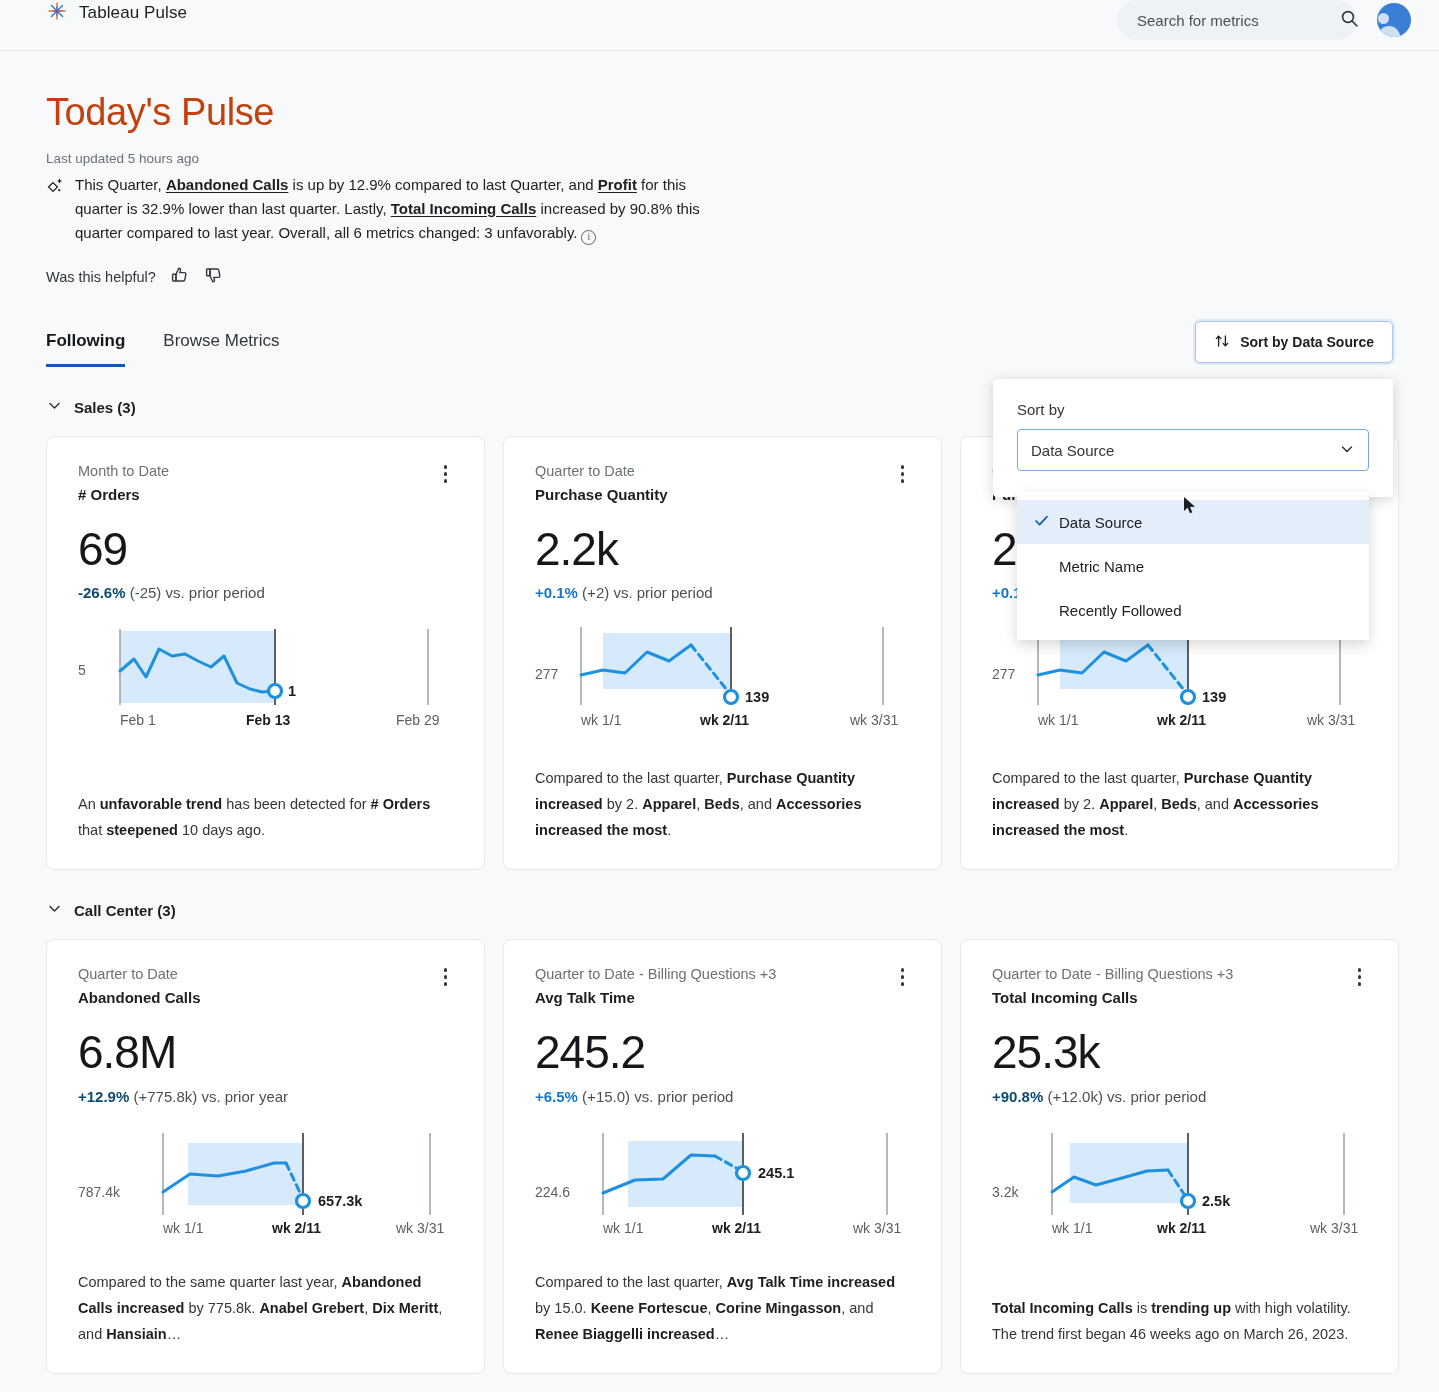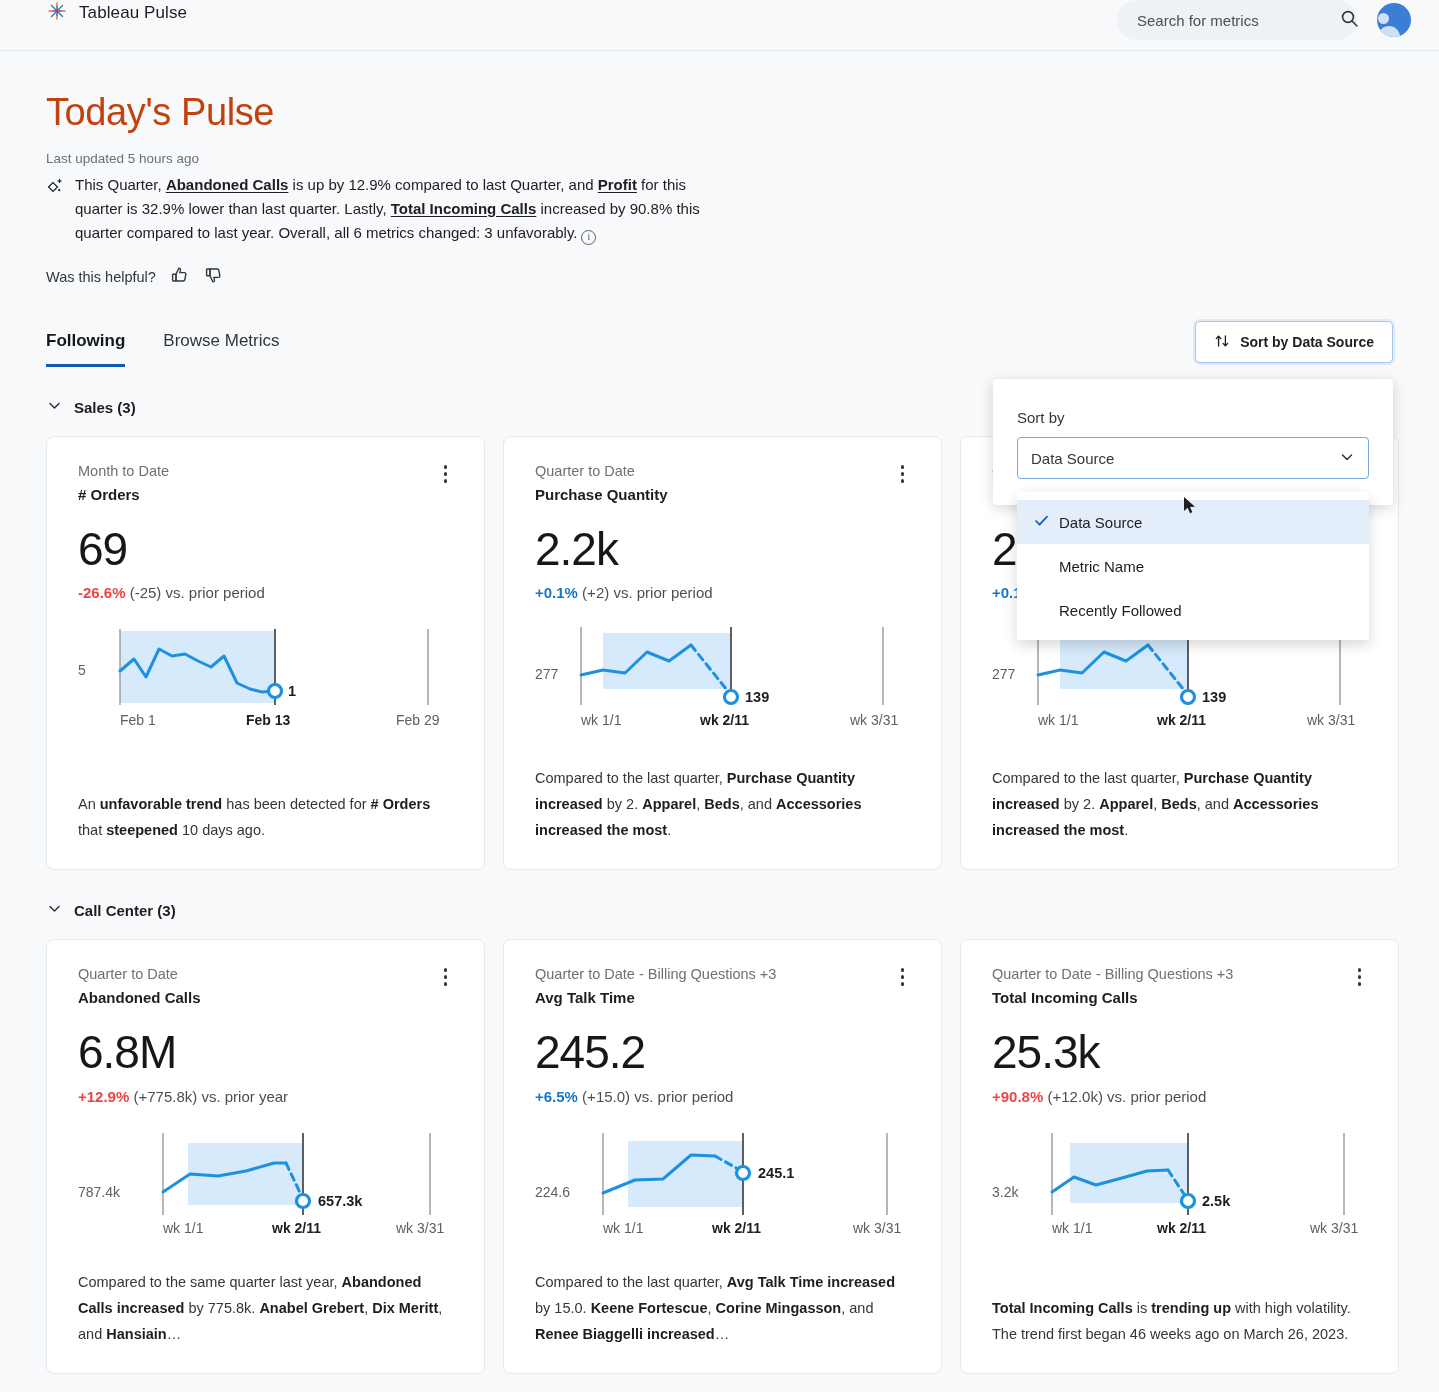--- a/index.html
+++ b/index.html
@@ -85,21 +85,21 @@
     background: #fff; border: 1px solid #a6c6ea; border-radius: 5px;
     font-size: 14px; font-weight: 700; color: #1c1e21; cursor: pointer;
     box-shadow: 0 0 0 2px rgba(166,198,234,.28);
   }
 
   
   .sort-popover {
     position: absolute; right: 0px; top: 48px;
     width: 400px; background: #fff;
     border-radius: 4px; box-shadow: 0 3px 14px rgba(0,0,0,.17);
-    padding: 30px 24px 26px 24px; z-index: 60;
+    padding: 22px 24px 26px 24px; z-index: 60;
   }
   .sort-popover .label { font-size: 15px; color: #32363b; margin-bottom: 11px; }
   .sort-select {
     height: 42px; border: 1.5px solid #7aa7dd; border-radius: 4px;
     display: flex; align-items: center; padding: 0 13px;
     font-size: 15px; color: #32363b; background: #fff; cursor: pointer;
   }
   .sort-select .chev { margin-left: auto; }
   .sort-menu {
     position: absolute; left: 24px; right: 24px; top: 113px;
@@ -124,21 +124,21 @@
     display: flex; flex-direction: column;
   }
   .card-head { display: flex; align-items: flex-start; }
   .card-period { font-size: 14.5px; color: #6b7177; line-height: 21px; }
   .card-metric { font-size: 15px; font-weight: 700; color: #1c1e21; margin-top: 4px; }
   .kebab { margin-left: auto; display: flex; flex-direction: column; gap: 3.5px; padding: 4px 6px; cursor: pointer; }
   .kebab i { width: 3.5px; height: 3.5px; background: #32363b; border-radius: 50%; display: block; }
   .card-value { font-size: 46px; font-weight: 400; letter-spacing: -1px; color: #15181b; margin-top: 22px; line-height: 1.05; }
   .card-delta { font-size: 15px; color: #4a4f55; margin-top: 11px; }
   .card-delta b { font-weight: 700; }
-  .delta-up { color: #ef4444; }
+  .delta-up { color: #0c4a6e; }
   .delta-pos { color: #1478cd; }
   .spark { margin-top: 22px; }
   .card-insight { font-size: 14.5px; line-height: 26px; color: #32363b; margin-top: auto; padding-top: 26px; }
   .card-insight b { font-weight: 700; color: #1c1e21; }
 </style>
 </head>
 <body>
 
 <div class="topbar">
   <div class="brand">

